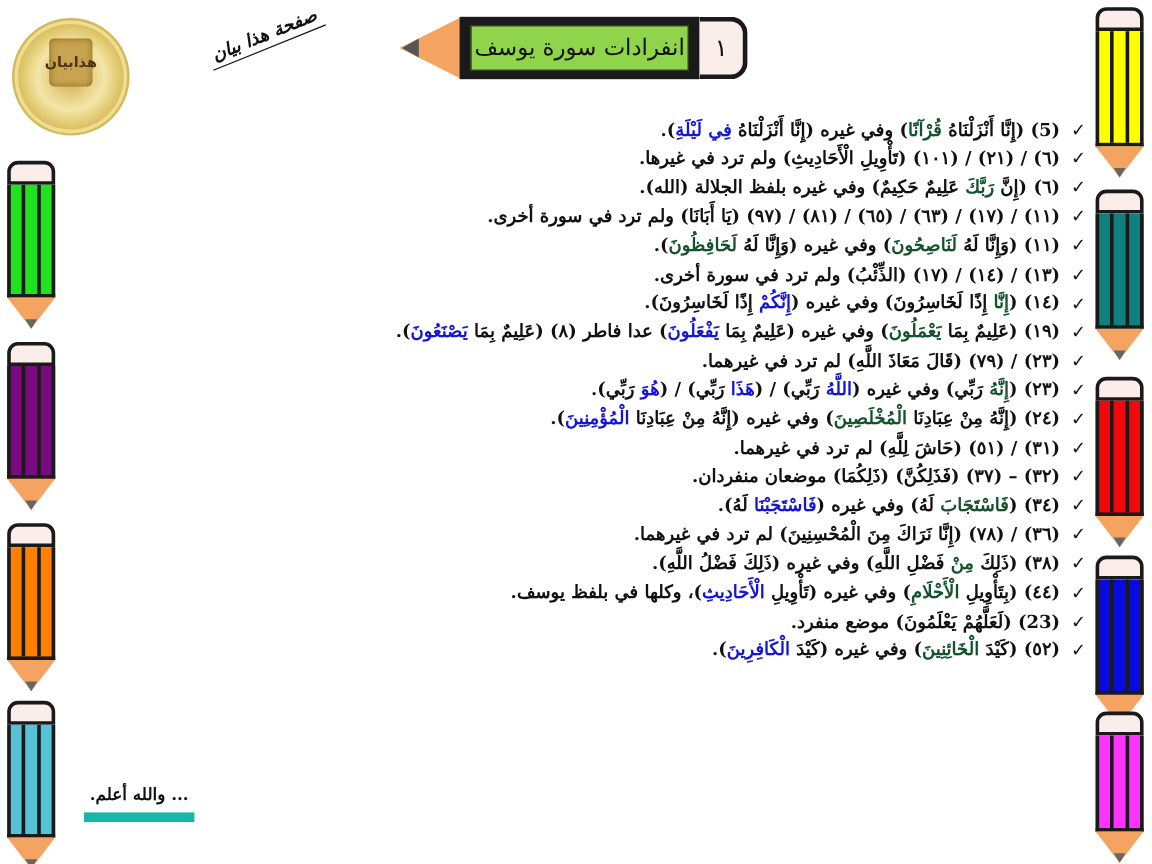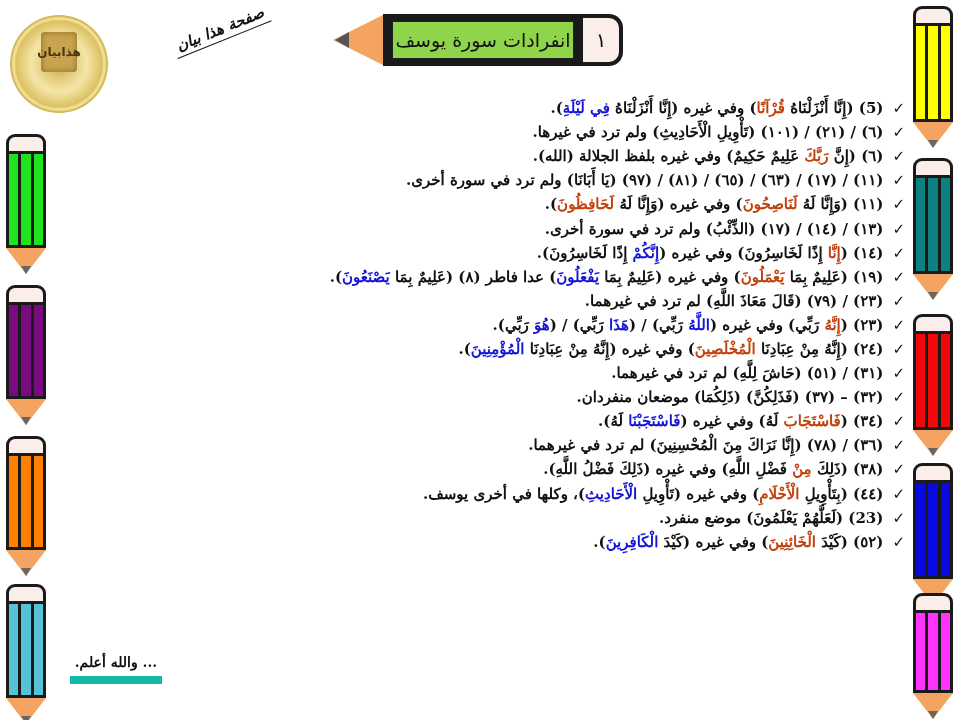--- a/index.html
+++ b/index.html
@@ -95,21 +95,21 @@
     direction: rtl; margin: 0; padding: 0; list-style: none;
   }
   .entry {
     height: 24.1px; line-height: 24px; font-size: 15px; font-weight: bold; color: #111;
     white-space: nowrap; display: flex; align-items: center;
   }
   .entry .check {
     font-family: "DejaVu Sans", sans-serif; font-size: 15px; font-weight: normal; margin-left: 9px;
     color: #111;
   }
-  .seg-red { color: #c2410c; font-family: Liberation Serif, serif; }
+  .seg-red { color: #14532d; font-family: Liberation Serif, serif; }
   .seg-blue { color: #1515d8; }
 
   .closing {
     position: absolute; left: 70px; top: 654px; width: 92px;
     direction: rtl; text-align: center; font-size: 14px; font-weight: bold; color: #111;
     border-bottom: 8px solid #14b8a6; padding-bottom: 6px;
     font-family: "DejaVu Serif", serif;
   }
 </style>
 </head>
@@ -242,21 +242,21 @@
     <li class="entry">
       <span class="check">✓</span>
       <span><span>(٣٦) / (٧٨) (إِنَّا نَرَاكَ مِنَ الْمُحْسِنِينَ) لم ترد في غيرهما.</span></span>
     </li>
     <li class="entry">
       <span class="check">✓</span>
       <span><span>(٣٨) (ذَلِكَ </span><span class="seg-red">مِنْ</span><span> فَضْلِ اللَّهِ) وفي غيره (ذَلِكَ فَضْلُ اللَّهِ).</span></span>
     </li>
     <li class="entry">
       <span class="check">✓</span>
-      <span><span>(٤٤) (بِتَأْوِيلِ </span><span class="seg-red">الْأَحْلَامِ</span><span>) وفي غيره (تَأْوِيلِ </span><span class="seg-blue">الْأَحَادِيثِ</span><span>)، وكلها في أخرى يوسف.</span></span>
+      <span><span>(٤٤) (بِتَأْوِيلِ </span><span class="seg-red">الْأَحْلَامِ</span><span>) وفي غيره (تَأْوِيلِ </span><span class="seg-blue">الْأَحَادِيثِ</span><span>)، وكلها في بلفظ يوسف.</span></span>
     </li>
     <li class="entry">
       <span class="check">✓</span>
       <span><span>(23) (لَعَلَّهُمْ يَعْلَمُونَ) موضع منفرد.</span></span>
     </li>
     <li class="entry">
       <span class="check">✓</span>
       <span><span>(٥٢) (كَيْدَ </span><span class="seg-red">الْخَائِنِينَ</span><span>) وفي غيره (كَيْدَ </span><span class="seg-blue">الْكَافِرِينَ</span><span>).</span></span>
     </li>
   </ul>

